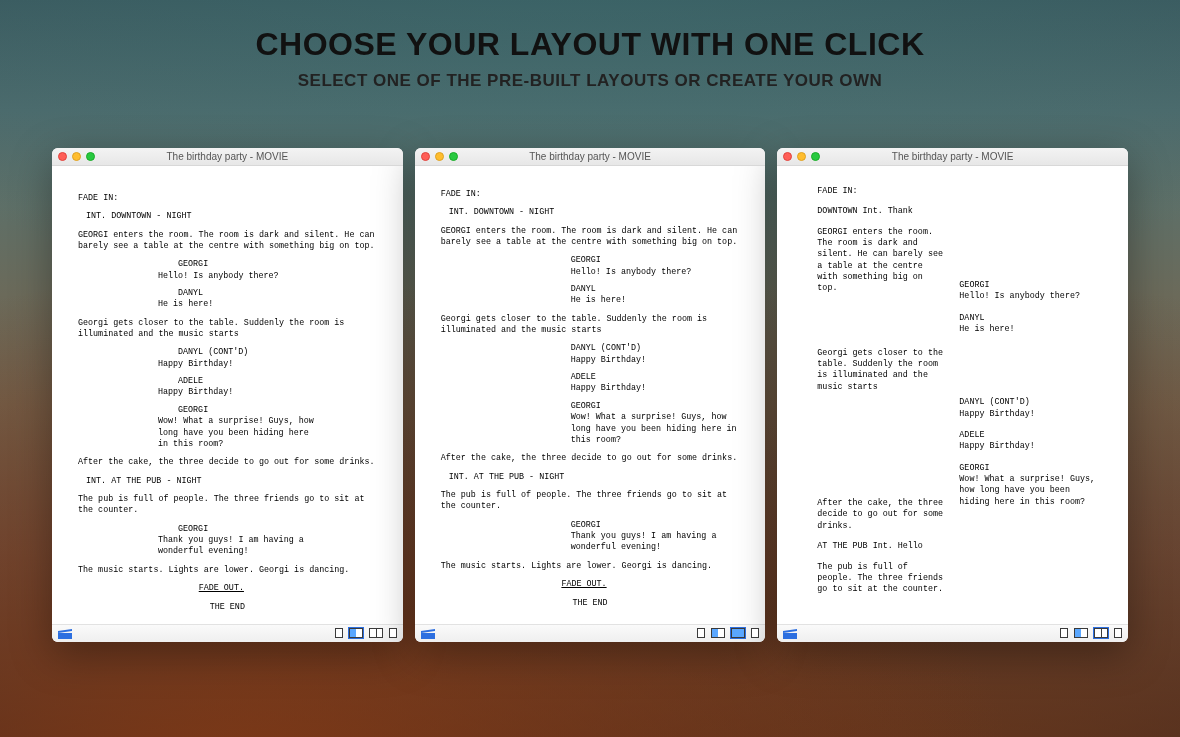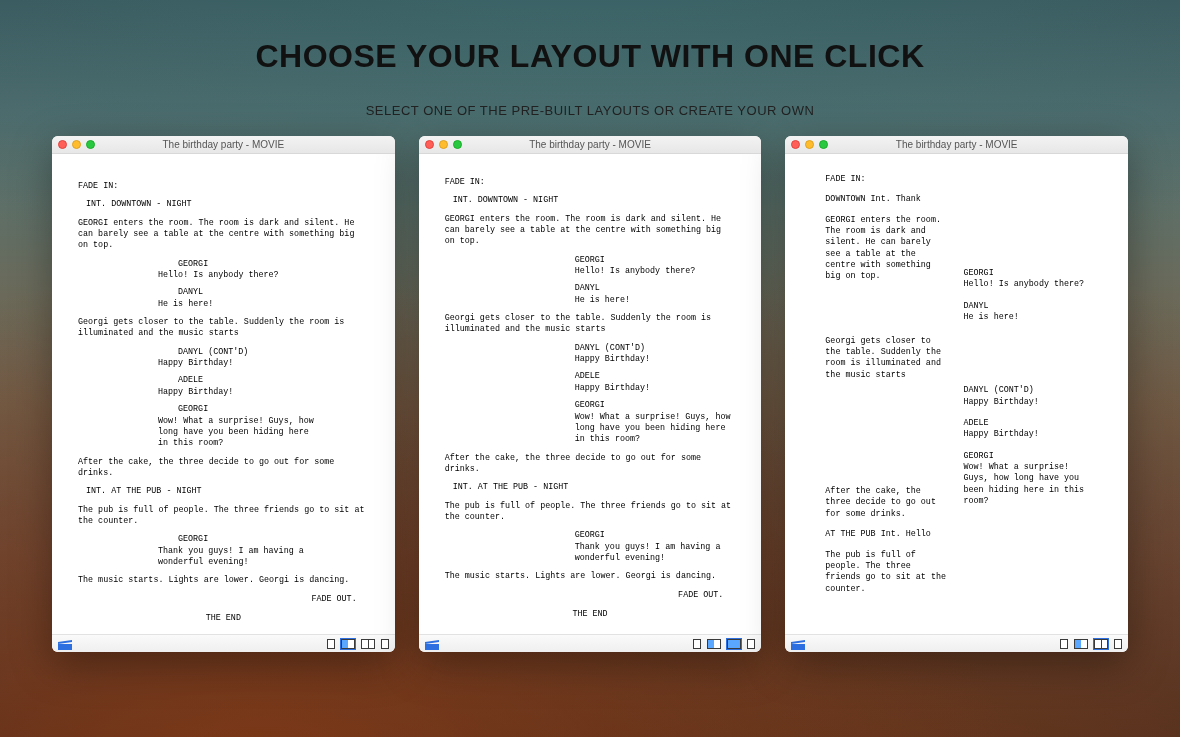--- a/index.html
+++ b/index.html
@@ -8,38 +8,39 @@
     font-family: -apple-system, "Helvetica Neue", Arial, sans-serif;
     background:
       radial-gradient(1300px 900px at 20% 110%, rgba(140,60,20,0.85), rgba(140,60,20,0) 60%),
       radial-gradient(1300px 900px at 80% 110%, rgba(120,60,25,0.70), rgba(120,60,25,0) 60%),
       radial-gradient(1200px 600px at 50% -10%, rgba(60,120,120,0.35), rgba(60,120,120,0) 70%),
       linear-gradient(180deg, #3b5a5f 0%, #4c6a6c 15%, #5e6f67 28%, #6b6a5a 40%, #6d5d4a 55%, #5f473b 75%, #3f2a23 100%);
     color: #1a1a1a;
   }
   .headline {
     text-align: center;
-    padding-top: 38px;
+    padding-top: 26px;
     font-weight: 600;
     letter-spacing: 0.5px;
     font-size: 32px;
     color: #111;
   }
   .subhead {
     text-align: center;
-    margin-top: 28px;
-    font-size: 13px;
+    margin-top: 8px;
+    font-size: 17px;
     letter-spacing: 0.5px;
     color: #222;
+    font-weight: bold;
   }
   .wins {
     position: absolute;
-    left: 52px; right: 52px; top: 136px;
+    left: 52px; right: 52px; top: 148px;
     display: flex;
-    gap: 24px;
+    gap: 12px;
   }
   .win {
     width: 352px;
     background: #fff;
     border-radius: 6px;
     box-shadow: 0 12px 40px rgba(0,0,0,0.35), 0 1px 0 rgba(0,0,0,0.05) inset;
     overflow: hidden;
     display: flex;
     flex-direction: column;
   }
@@ -108,21 +109,21 @@
   .colL { width: 48%; }
   .colR { width: 52%; }
   .para { margin-bottom: 9px; }
   .dlgblk { margin-bottom: 9px; }
   .dlgblk .nm { }
   .colR .dlgblk { margin-bottom: 10px; }
 
   
   .sp .action { margin: 7px 0; white-space: pre-wrap; }
   .sp .slug { margin: 7px 8px; white-space: pre-wrap; }
-  .sp .trans { margin: 7px 0; text-align: right; padding-right: 12px; }
+  .sp .trans { margin: 7px 0; text-align: center; padding-right: 12px; text-decoration: underline; }
   .sp .dlg { margin: 6px 0 6px 80px; }
   .sp .dlg .nm { margin-left: 20px; }
   .sp .dlg .tx { white-space: pre-wrap; max-width: 160px; }
   .sp .end { text-align:center; margin-top: 8px; }
 
   
   .sp.l2 .dlg { margin-left: 130px; }
   .sp.l2 .dlg .nm { margin-left: 0; }
   .sp.l2 .dlg .tx { max-width: 180px; }
 

